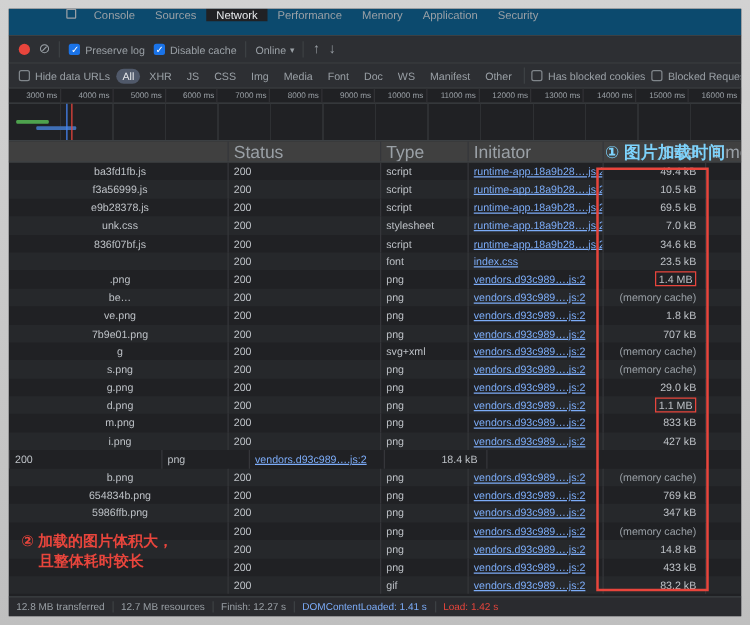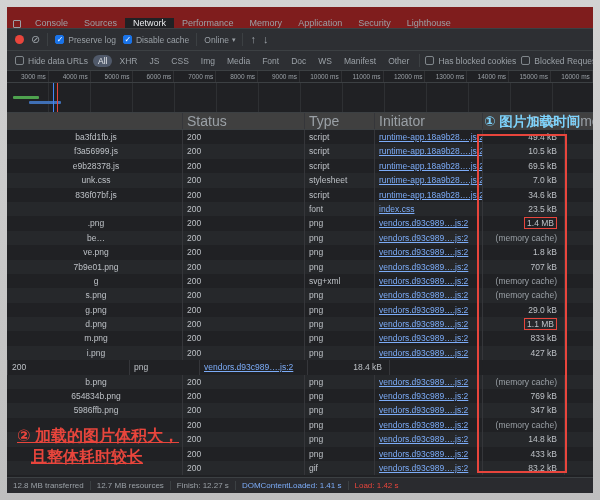--- a/index.html
+++ b/index.html
@@ -4,21 +4,21 @@
 <style>
   * { margin:0; padding:0; box-sizing:border-box; }
   html,body { width:600px; height:500px; }
   body { font-family:"Liberation Sans","DejaVu Sans",sans-serif; }
 
   .frame { width:600px; height:500px; background:linear-gradient(#d2d2d2,#bfbfbf); padding:7px; }
   .devtools { position:relative; width:586px; height:486px; background:#202124; color:#bdc1c6;
               overflow:hidden; display:flex; flex-direction:column; font-size:9px; }
 
   
-  .tabbar { height:22px; background:#7f1d1d; border-bottom:1px solid #3c4043; display:flex; align-items:flex-end; color:#9aa0a6; flex:none; }
+  .tabbar { height:22px; background:#0c4a6e; border-bottom:1px solid #3c4043; display:flex; align-items:flex-start; color:#9aa0a6; flex:none;padding-left:40px; }
   .panel-icon { width:20px; display:flex; align-items:center; justify-content:center; }
   .panel-icon span { width:8px; height:8px; border:1px solid #9aa0a6; border-radius:1px; display:block; }
   .tab { padding:0 8px; display:flex; align-items:center; font-size:9px; cursor:default; }
   .tab.active { background:#202124; color:#e8eaed; }
 
   
   .toolbar { height:22px; background:#2d2f33; border-bottom:1px solid #3c4043; display:flex; align-items:center; gap:7px; padding:0 8px; flex:none; color:#9aa0a6; }
   .record-dot { width:9px; height:9px; border-radius:50%; background:#e8453c; flex:none; }
   .glyph { font-size:11px; line-height:1; color:#9aa0a6; }
   .vdiv { width:1px; height:13px; background:#3c4043; flex:none; }
@@ -63,21 +63,21 @@
   .dim { color:#9aa0a6; }
   .size-box { border:1px solid #e8453c; padding:0 2px; }
 
   
   .statusbar { height:16px; border-top:1px solid #3c4043; background:#2a2b2f; display:flex; align-items:center; flex:none; font-size:8px; color:#9aa0a6; padding:0 6px; }
   .sb-item { padding:0 6px; border-left:1px solid #3c4043; white-space:nowrap; }
   .sb-item:first-child { border-left:none; padding-left:0; }
 
   
   .annotation-one { position:absolute; top:106px; left:477px; color:#7dd3fc; font-weight:bold; font-size:13.5px; white-space:nowrap; z-index:5; }
-  .annotation-two { position:absolute; left:10px; top:419px; color:#e8453c; font-weight:bold; font-size:16px; line-height:1.3; z-index:5;text-decoration:underline; }
+  .annotation-two { position:absolute; left:10px; top:419px; color:#e8453c; font-weight:bold; font-size:12px; line-height:1.3; z-index:5; }
   .annotation-two .line2 { padding-left:14px; }
   .size-highlight-rect { position:absolute; top:127px; left:470px; width:90px; height:339px; border:2px solid #e8453c; pointer-events:none; z-index:4; }
 </style>
 </head>
 <body>
 
 <div class="frame">
   <div class="devtools">
 
     <div class="tabbar">
@@ -85,21 +85,20 @@
           <span></span>
         </div>
 
     <div class="tab">Console</div>
         <div class="tab">Sources</div>
         <div class="tab active">Network</div>
         <div class="tab">Performance</div>
         <div class="tab">Memory</div>
         <div class="tab">Application</div>
         <div class="tab">Security</div>
-        <div class="tab">Lighthouse</div>
       </div>
 
     <div class="toolbar">
       <span class="record-dot"></span>
       <span class="glyph">⊘</span>
       <span class="vdiv"></span>
       <span class="check-group">
         <span class="checkbox checked"></span>
         <span>Preserve log</span>
       </span>

